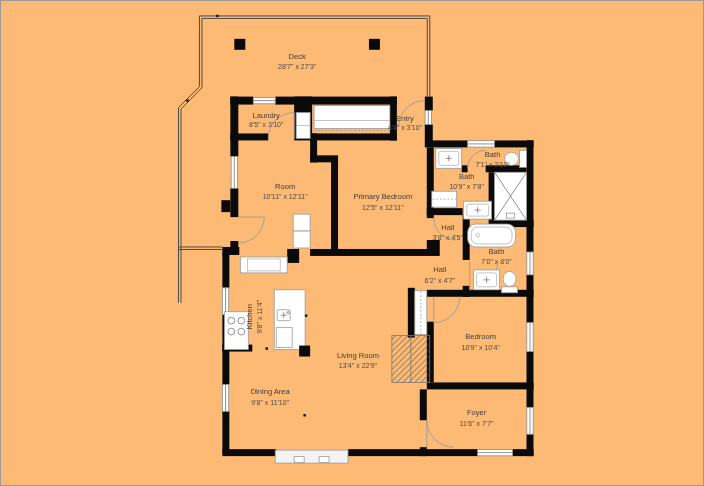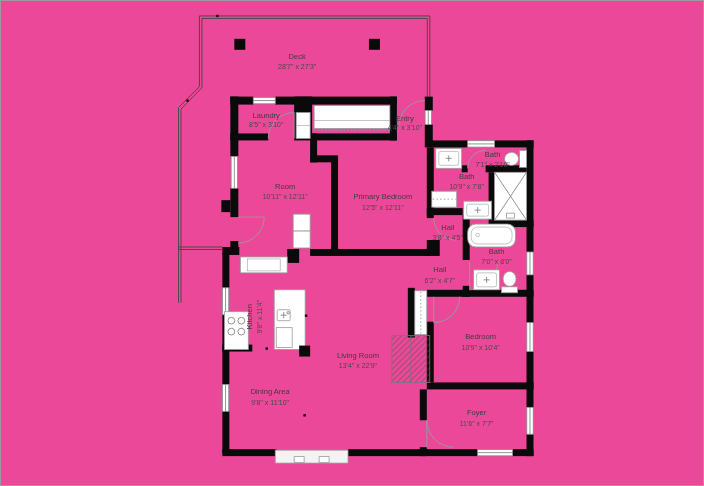--- a/index.html
+++ b/index.html
@@ -1,18 +1,18 @@
 <!DOCTYPE html>
 <html><head>
 <meta charset="utf-8">
 <style>
   html,body{margin:0;padding:0;background:#fff;}
   .canvas{
     width:704px;height:486px;box-sizing:border-box;
-    border:1px solid #9a9a9a;background:#ec4899;overflow:hidden;
+    border:1px solid #9a9a9a;background:#fdba74;overflow:hidden;
   }
   svg{display:block;}
   .nm{font-family:"Liberation Sans",sans-serif;font-size:7.6px;fill:#3d3d3d;}
   .dm{font-family:"Liberation Sans",sans-serif;font-size:7px;fill:#4a4a4a;}
   .wall{fill:#0a0a0a;}
   .fix{fill:#ffffff;stroke:#999999;stroke-width:0.8;}
   .fixlt{fill:none;stroke:#aaaaaa;stroke-width:0.7;}
   .win{fill:#ffffff;stroke:#8a8a8a;stroke-width:0.8;}
   .arc{fill:none;stroke:#9a9a9a;stroke-width:0.9;}
   .deckline{fill:none;stroke:#4a4a4a;stroke-width:1;}

